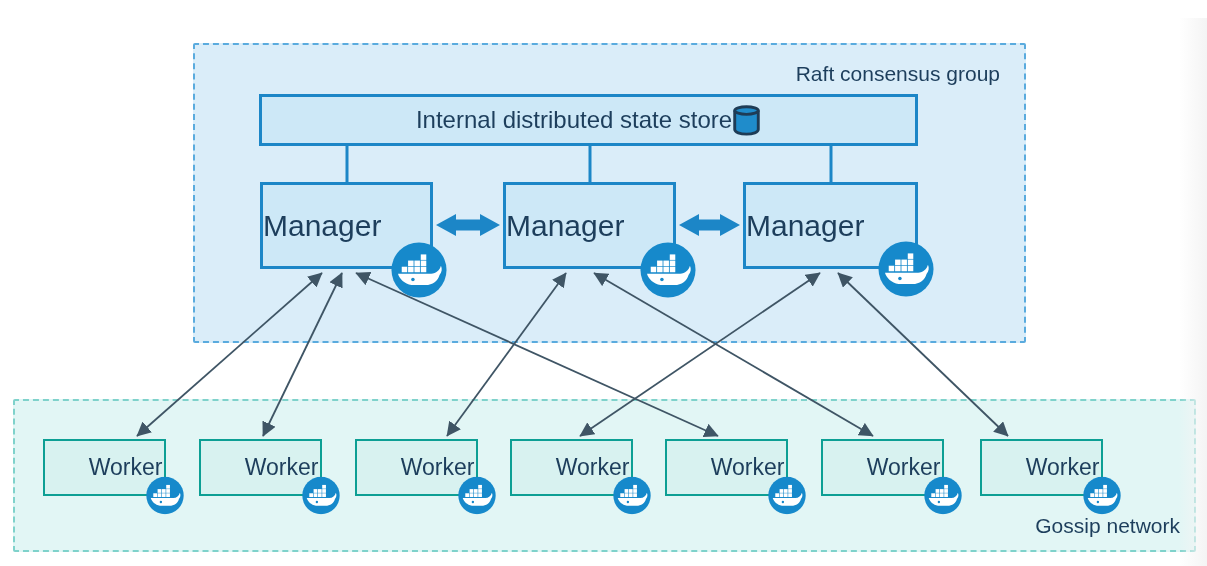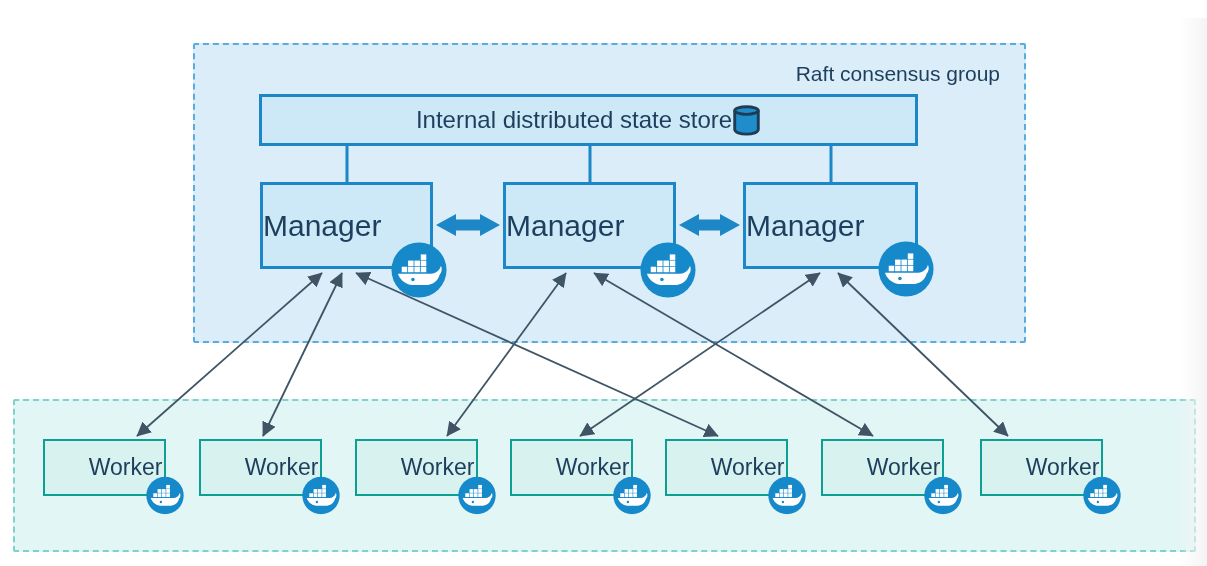--- a/index.html
+++ b/index.html
@@ -55,20 +55,21 @@
 </style>
 </head>
 <body>
 
 <div id="canvas">
 
   <div id="raft-box" class="group-box"></div>
   <div id="gossip-box" class="group-box"></div>
 
   <div id="raft-label" class="group-label">Raft consensus group</div>
+  <div id="gossip-label" class="group-label">Gossip network</div>
 
   <div id="store-box">
     <span class="store-label">Internal distributed state store</span>
     <svg width="29" height="33" viewBox="0 0 32 36" aria-hidden="true">
       <path class="db-shape" d="M3,7 V28 C3,30.8 8.8,33 16,33 C23.2,33 29,30.8 29,28 V7"></path>
       <ellipse class="db-shape" cx="16" cy="7" rx="13" ry="4.2"></ellipse>
     </svg>
   </div>
 
   <div id="managers">

